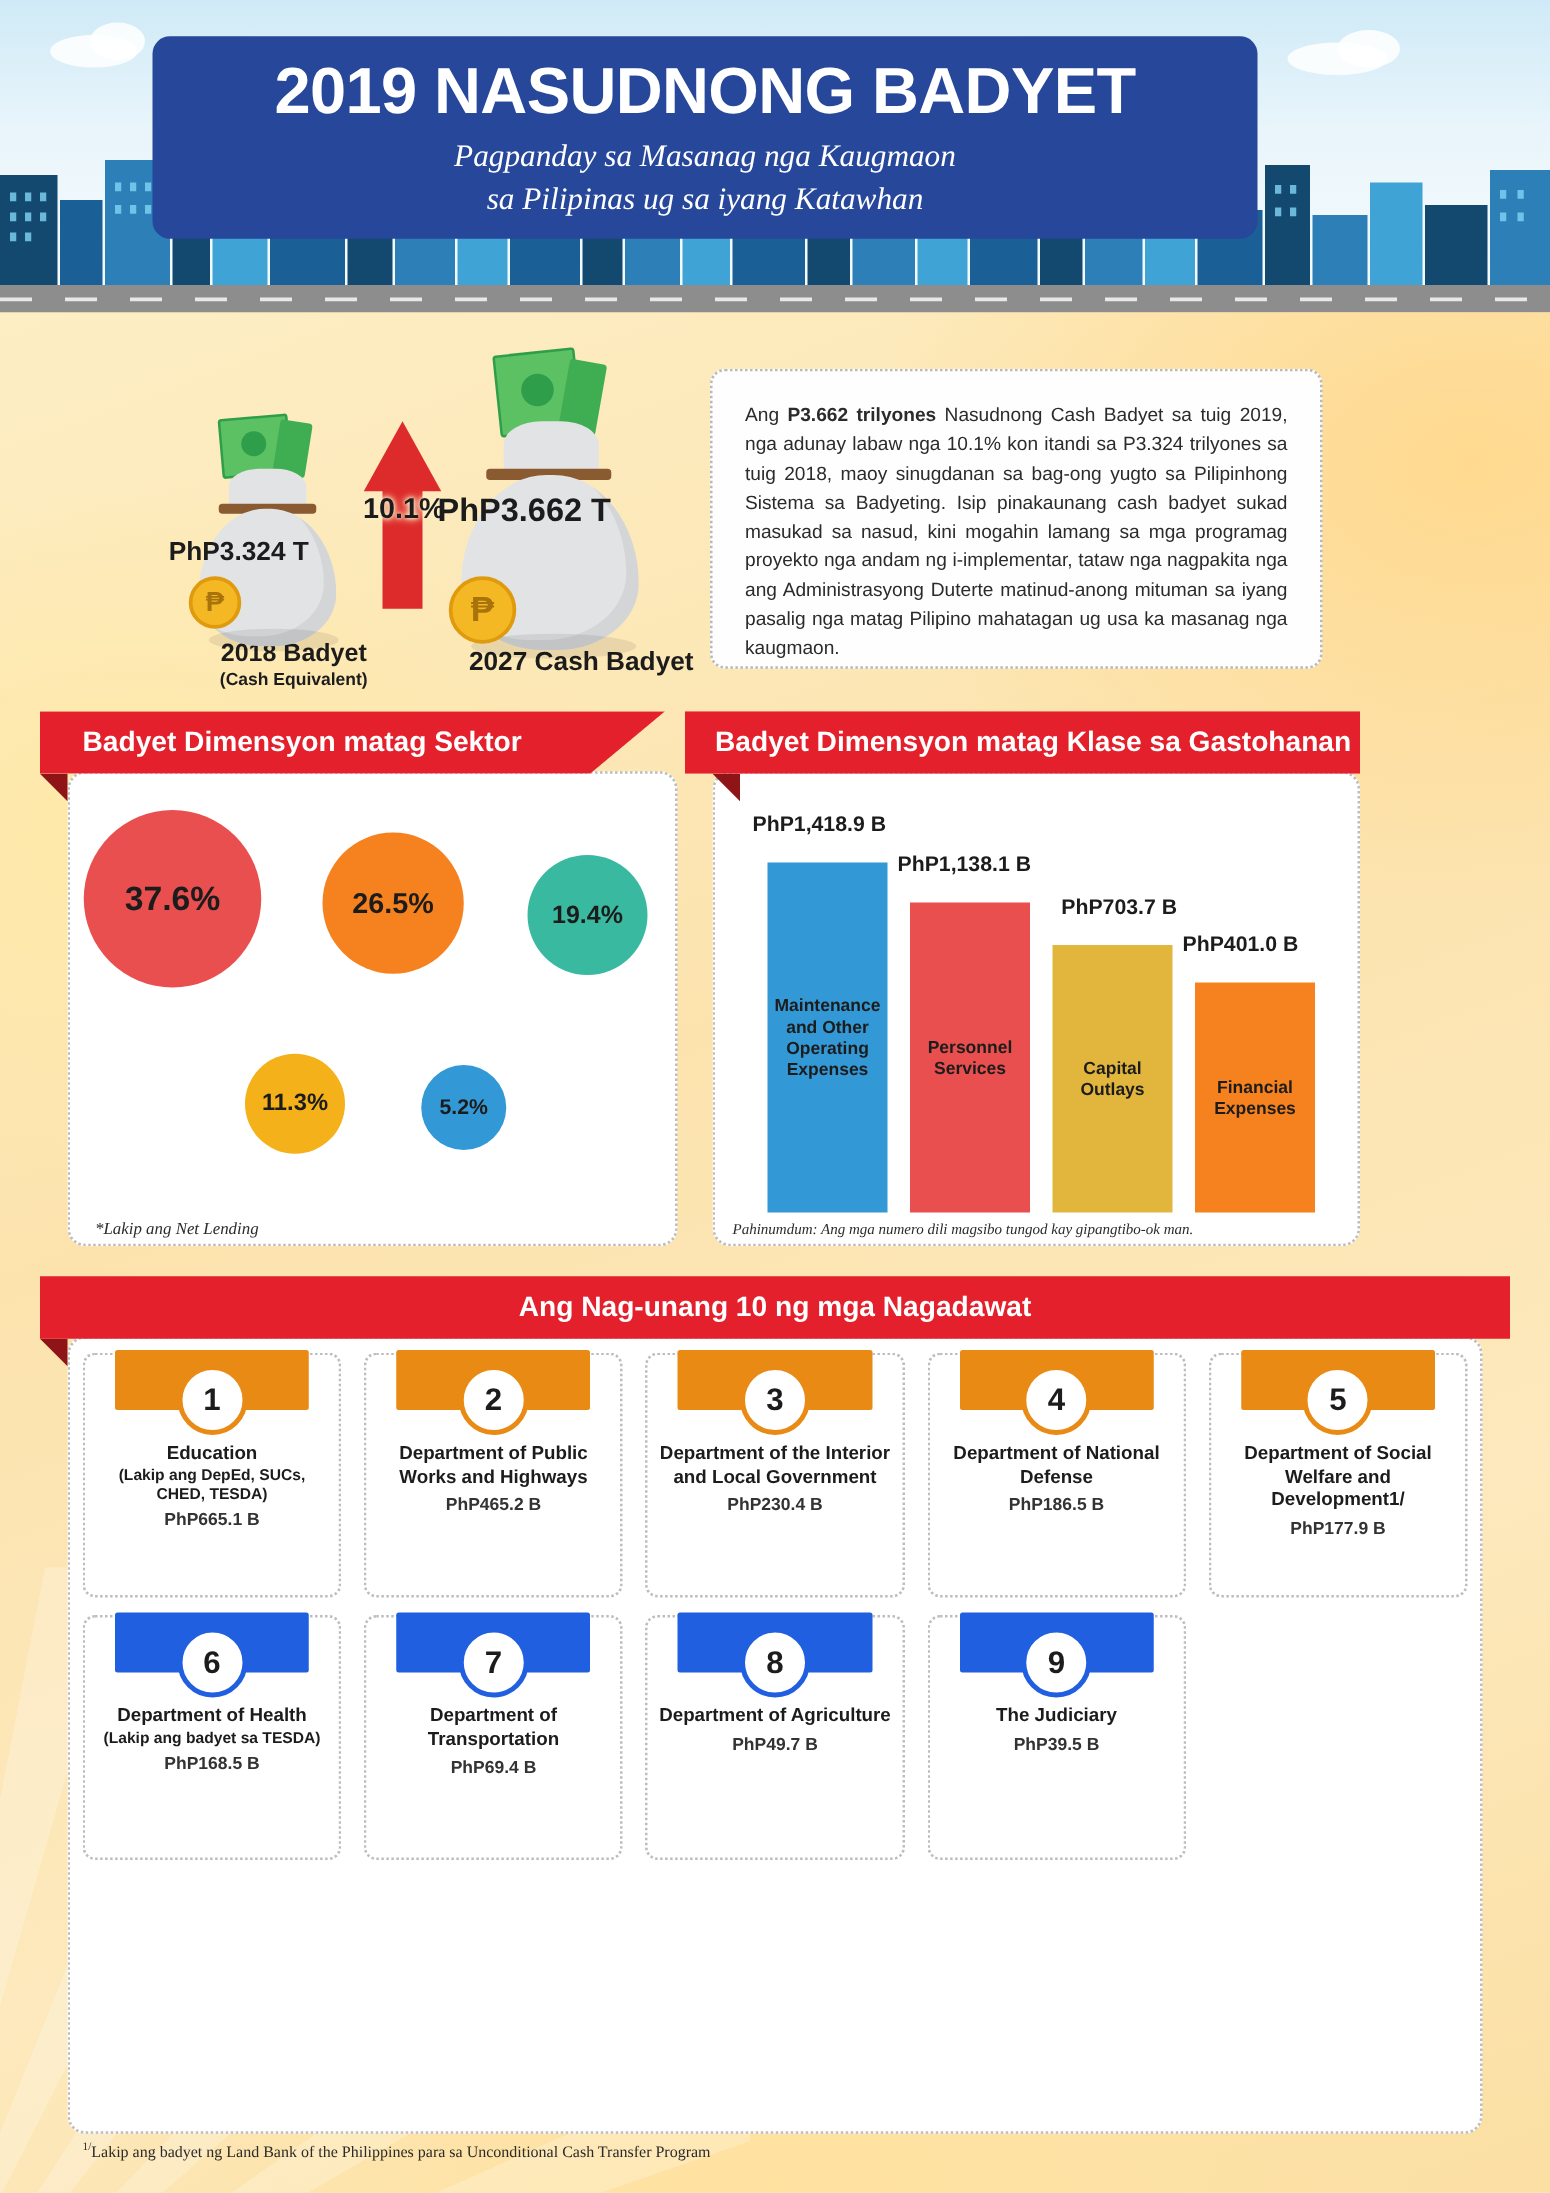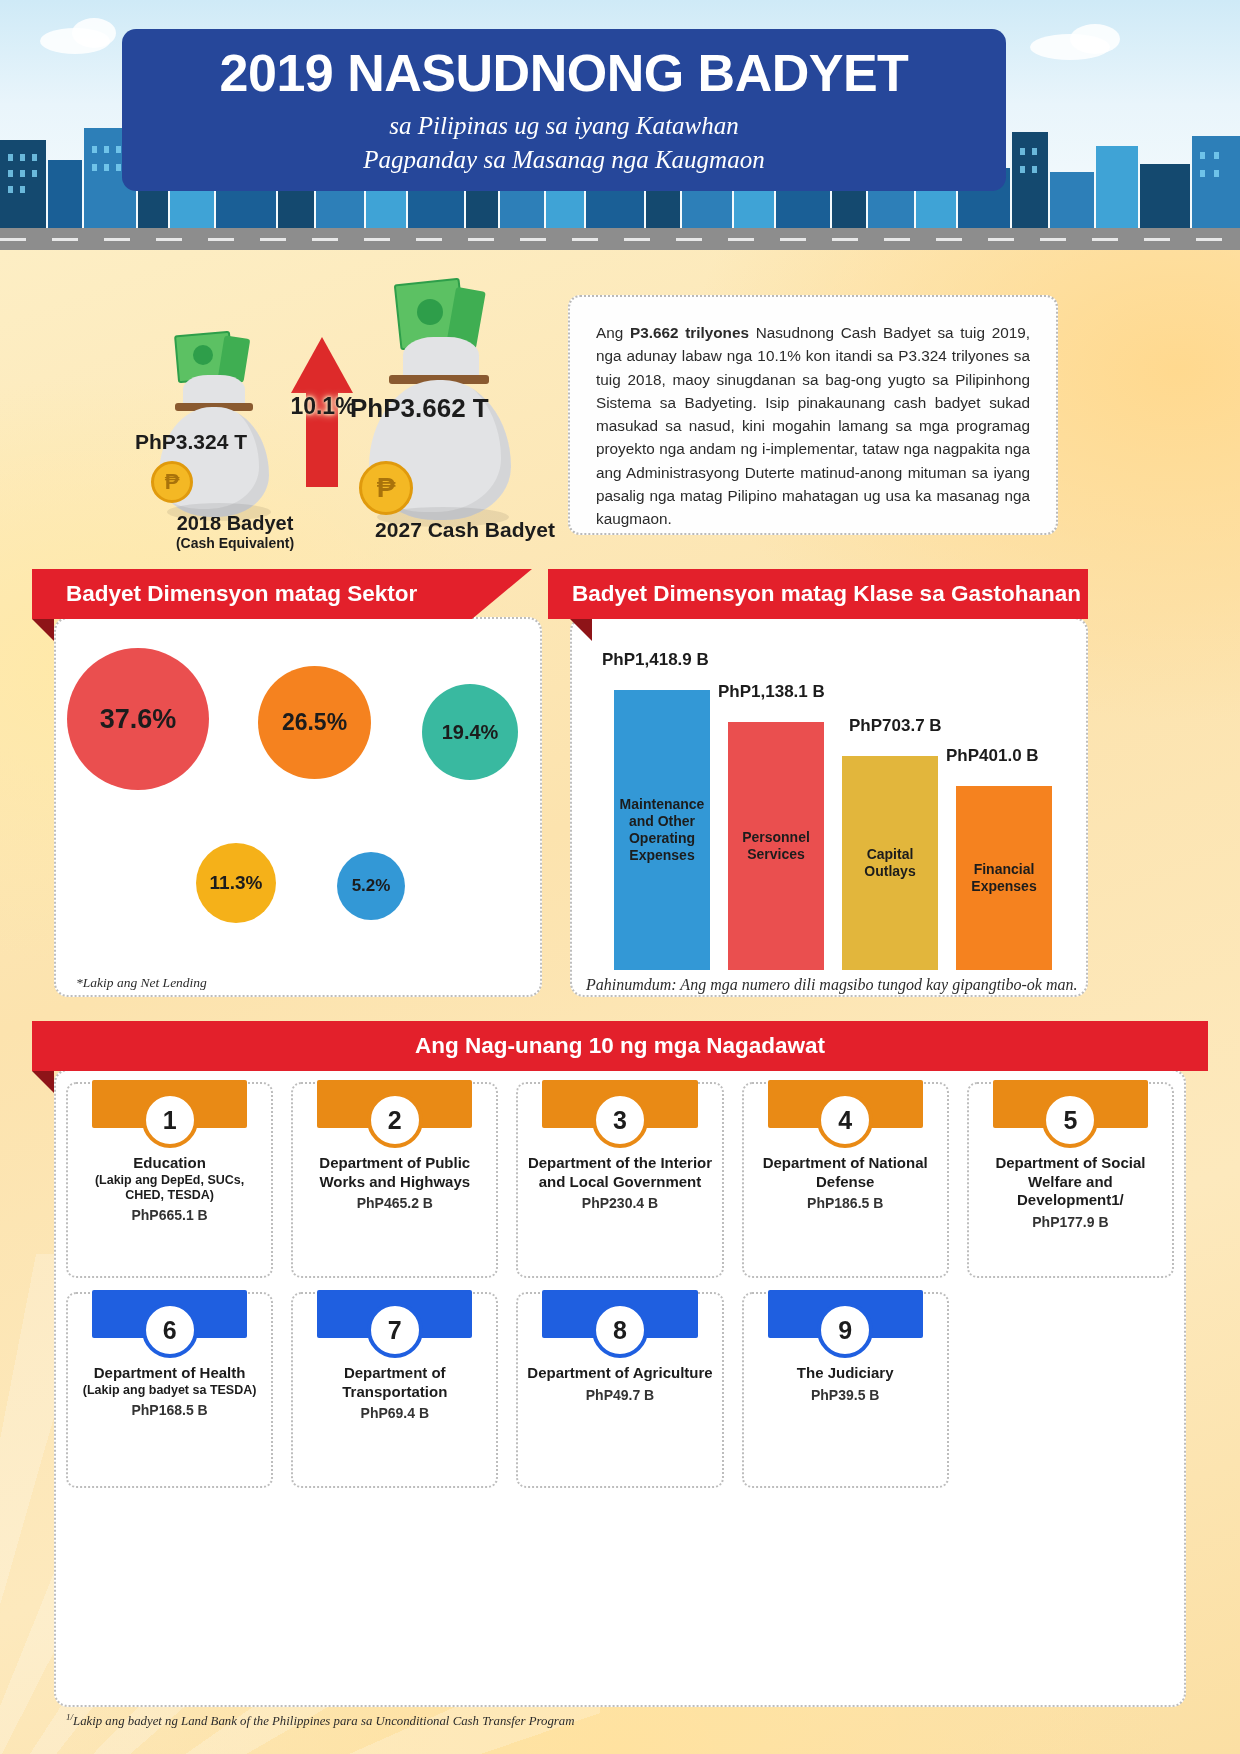--- a/index.html
+++ b/index.html
@@ -153,21 +153,21 @@
   .bar { position: absolute; bottom: 0; display: flex; align-items: center; justify-content: center; }
   .bar .bl {
     text-align: center; font-size: 14px; font-weight: 700; color: #1c1c1c; line-height: 1.2;
     padding: 0 3px;
   }
   .barval {
     position: absolute; font-size: 17px; font-weight: 700; color: #1c1c1c; white-space: nowrap;
   }
   .barnote {
     position: absolute; font-family: "Liberation Serif", serif; font-style: italic;
-    font-size: 16px; color: #2b2b2b;
+    font-size: 12px; color: #2b2b2b;
   }
 
   
   .t10grid {
     position: absolute; left: 66px; top: 1082px; width: 1108px;
     display: grid; grid-template-columns: repeat(5, 1fr); gap: 14px 18px; z-index: 4;
   }
   .t10card {
     position: relative; height: 196px; background: #fff;
     border: 2px dotted #bdbdbd; border-radius: 10px;
@@ -185,21 +185,21 @@
     border: 4px solid #e98a15;
     display: flex; align-items: center; justify-content: center;
     font-size: 25px; font-weight: 700; color: #1c1c1c;
   }
   .t10card.blue .t10circ { border-color: #1f5fe0; }
   .t10name { font-size: 15px; font-weight: 700; color: #1c1c1c; line-height: 1.24; padding: 0 8px; }
   .t10sub  { font-size: 12.5px; font-weight: 700; color: #1c1c1c; line-height: 1.2; padding: 0 6px; }
   .t10amt  { font-size: 14px; font-weight: 700; color: #333; margin-top: 4px; }
   .footnote {
     position: absolute; left: 66px; top: 1712px; width: 900px;
-    font-family: "Liberation Serif", serif; font-style: italic;
+    font-family: "Liberation Serif", serif; 
     font-size: 12.8px; color: #2b2b2b; z-index: 5;
   }
   .sup { font-size: 9px; vertical-align: super; }
 </style>
 </head>
 <body>
 
 <div class="bg-sky">
   <div class="cloud" style="left:40px;top:28px;width:70px;height:26px;"></div>
   <div class="cloud" style="left:72px;top:18px;width:44px;height:30px;"></div>
@@ -266,22 +266,22 @@
     <div class="win" style="left:1214px;top:50px;"></div>
 </div>
 <div class="bg-road"></div>
 <div class="bg-body">
   <div class="sunburst"></div>
 </div>
 
 <div class="header">
   <h1>2019 NASUDNONG BADYET</h1>
   <div class="sub">
+    <div>Pagpanday sa Masanag nga Kaugmaon</div>
     <div>sa Pilipinas ug sa iyang Katawhan</div>
-    <div>Pagpanday sa Masanag nga Kaugmaon</div>
   </div>
 </div>
 
 <div class="stats">
 
   <div class="bagwrap">
     <div class="bill" style="left:131px;top:58px;width:56px;height:48px;transform:rotate(-5deg);"></div>
     <div class="bill2" style="left:176px;top:62px;width:26px;height:44px;transform:rotate(9deg);"></div>
     <div class="billcircle" style="left:148px;top:70px;width:20px;height:20px;"></div>
     <div class="bagneck" style="left:138px;top:100px;width:62px;height:36px;"></div>

